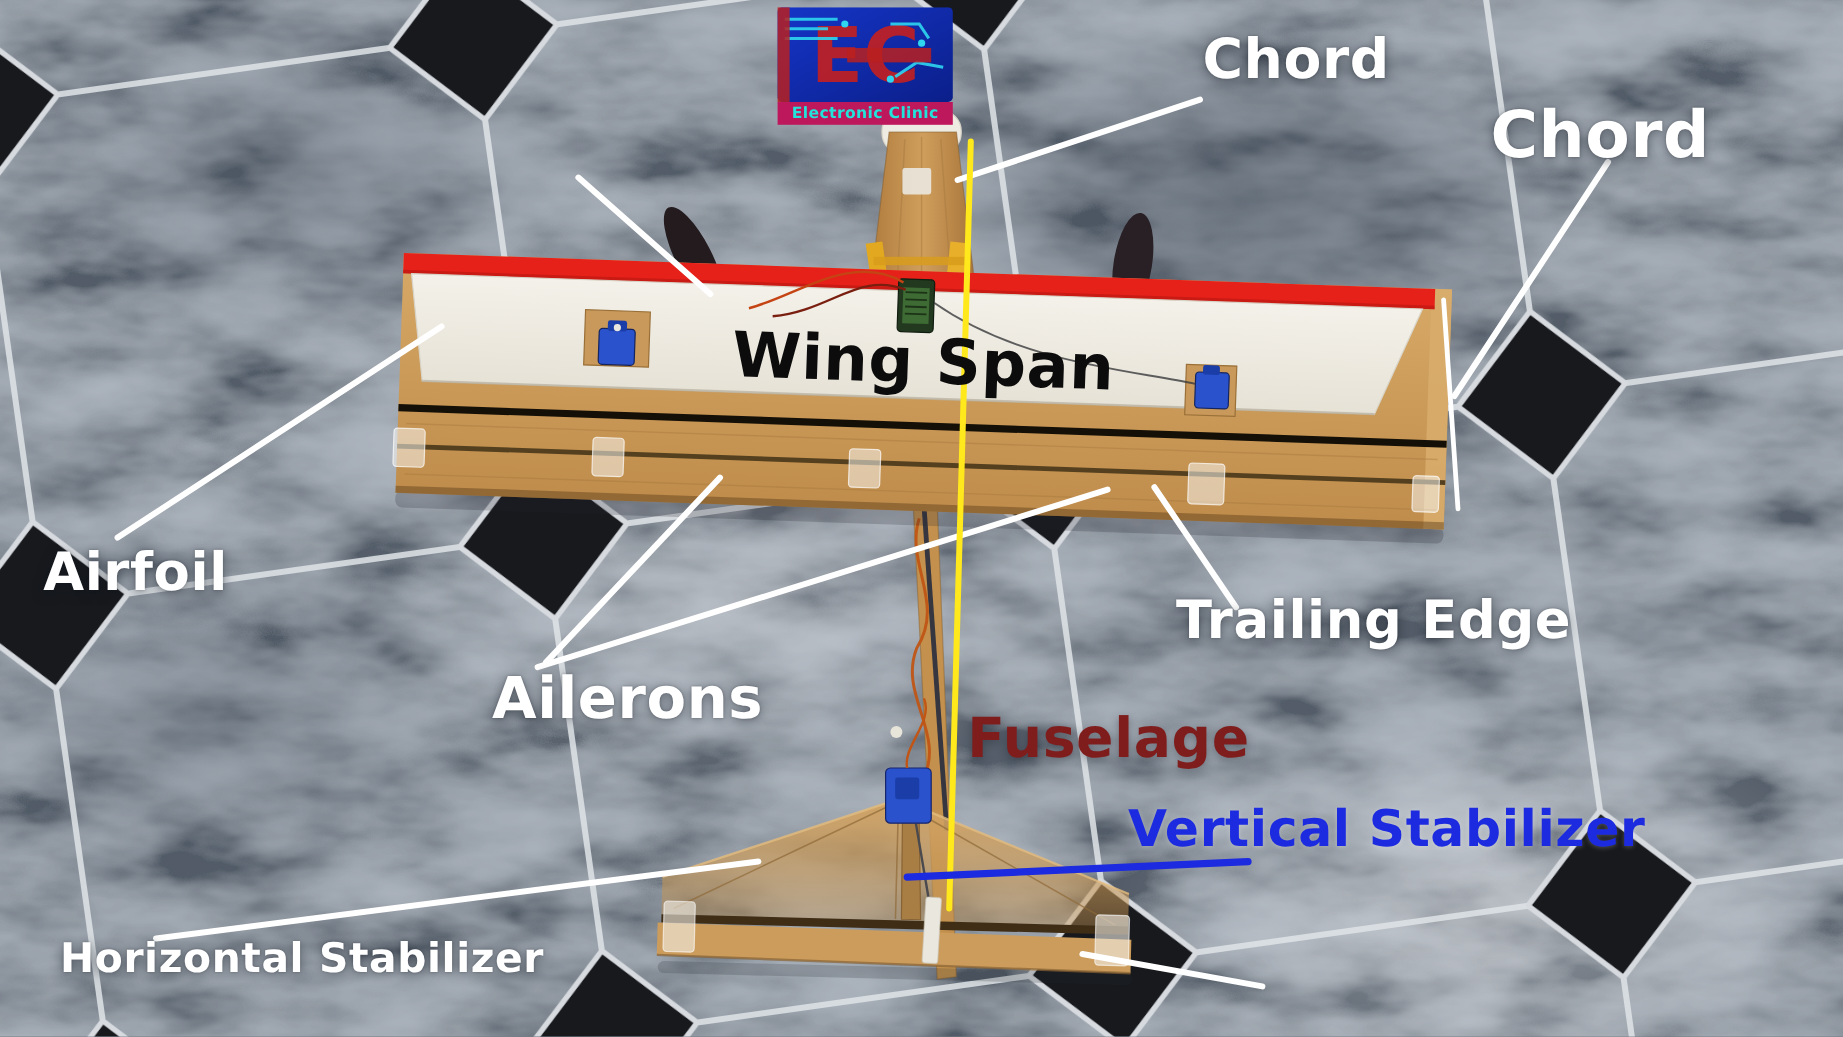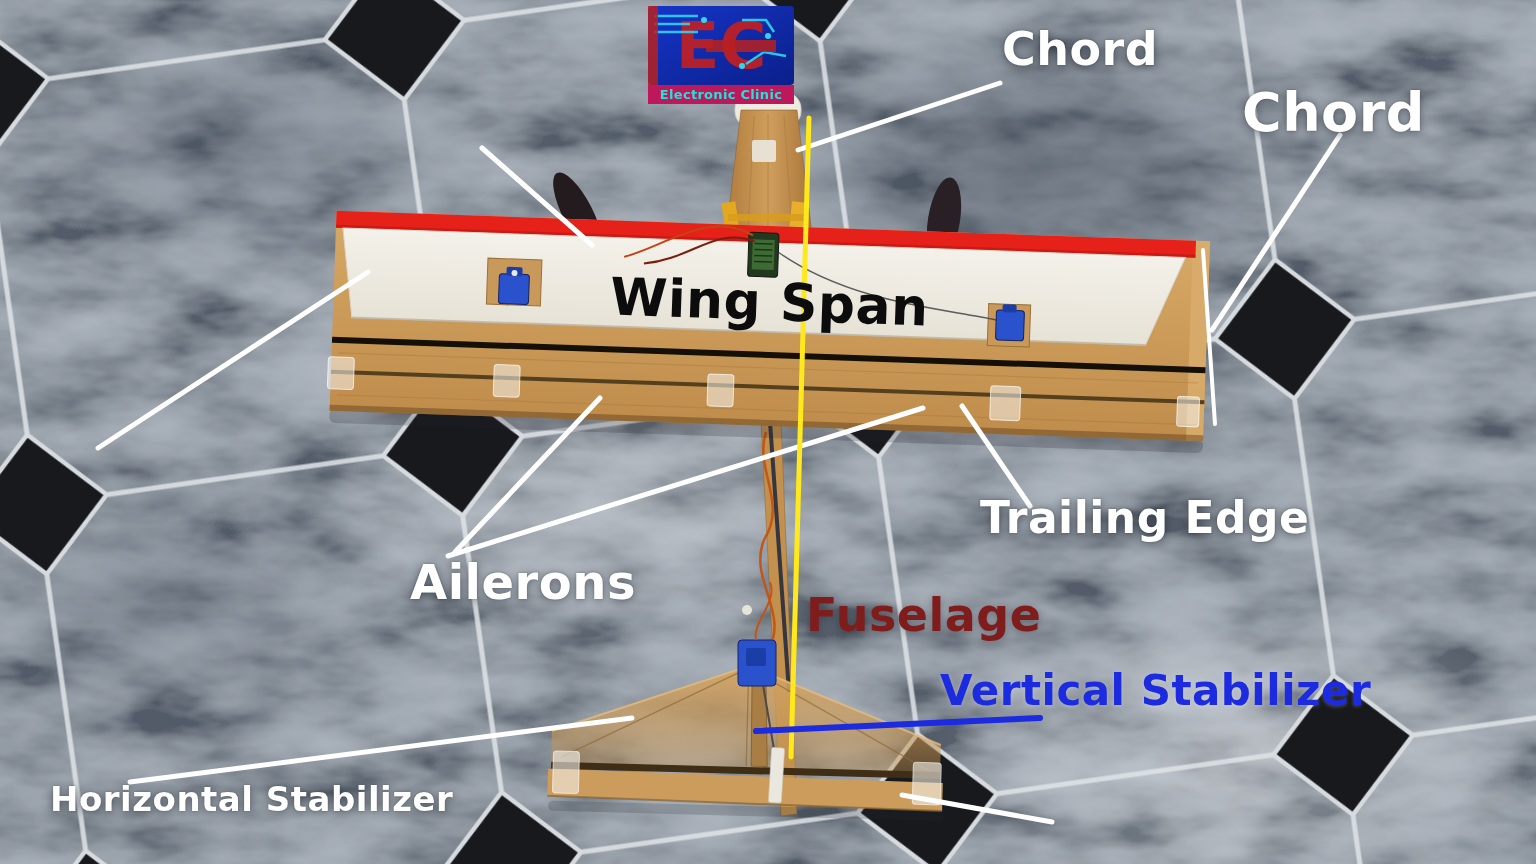--- a/index.html
+++ b/index.html
@@ -198,19 +198,20 @@
       <circle cx="96" cy="60" r="3" fill="#2fd6f0"></circle>
       <rect x="2" y="0" width="10" height="79" fill="#b92020" opacity=".85"></rect>
       <rect x="60" y="34" width="70" height="12" fill="#b92020" opacity=".85"></rect>
     </svg>
     <div class="strip">Electronic Clinic</div>
   </div>
 
   <div class="label white" style="left:1002px;top:26px;font-size:46px;">Chord</div>
   <div class="label white" style="left:1242px;top:86px;font-size:54px;">Chord</div>
   <div class="label black" style="left:610px;top:276px;font-size:52px;transform:rotate(2deg);">Wing Span</div>
+  <div class="label white" style="left:36px;top:456px;font-size:44px;">Airfoil</div>
   <div class="label white" style="left:410px;top:558px;font-size:48px;">Ailerons</div>
   <div class="label white" style="left:980px;top:496px;font-size:44px;">Trailing Edge</div>
   <div class="label yellow" style="left:806px;top:592px;font-size:46px;">Fuselage</div>
   <div class="label blue" style="left:940px;top:670px;font-size:42px;">Vertical Stabilizer</div>
   <div class="label white" style="left:50px;top:782px;font-size:34px;">Horizontal Stabilizer</div>
 
 </div>
 
 </body></html>

